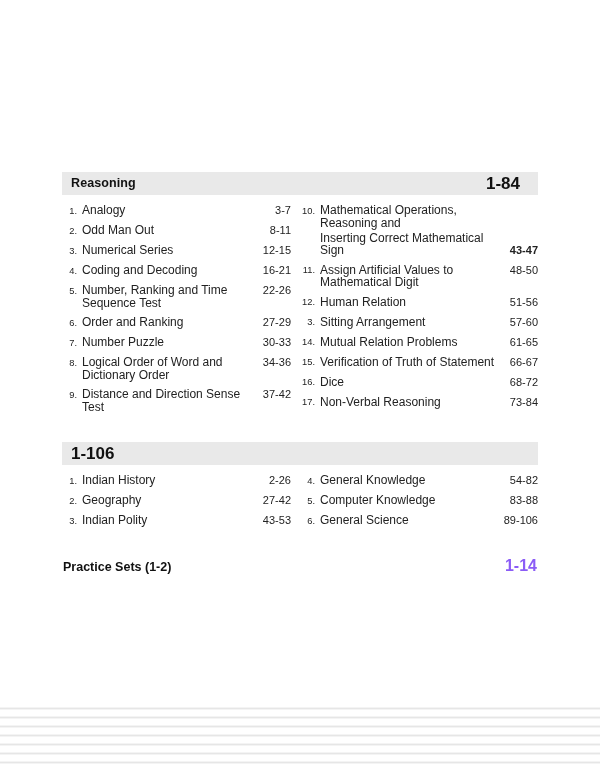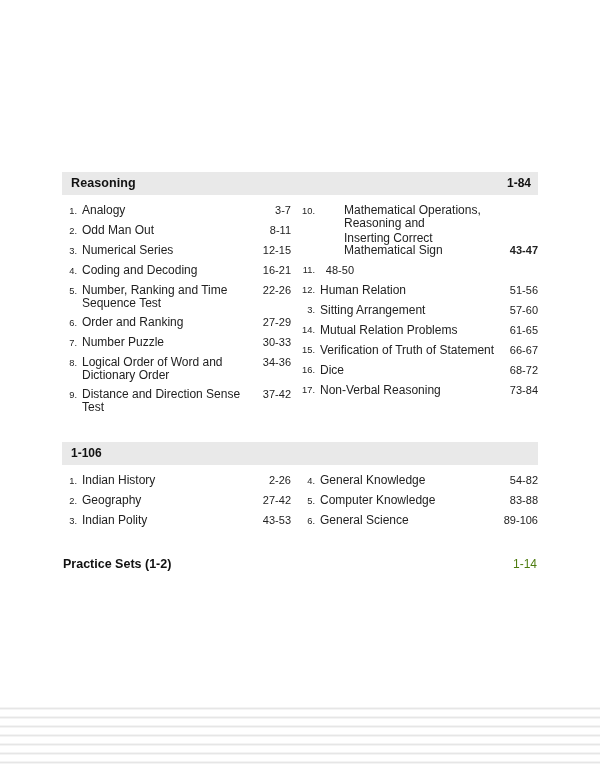--- a/index.html
+++ b/index.html
@@ -34,32 +34,32 @@
     width: 476px;
   }
 
   
   .section-bar {
     display: flex;
     align-items: center;
     justify-content: space-between;
     background: #e9e9e9;
     height: 23px;
-    padding: 0 7px 0 9px;
+    padding: 0 18px 0 9px;
     box-sizing: border-box;
   }
   .section-bar .sec-title {
     font-size: 12.5px;
     font-weight: bold;
     letter-spacing: 0.1px;
     color: #111111;
     line-height: 23px;
   }
   .section-bar .sec-pages {
-    font-size: 12px;
+    font-size: 17px;
     font-weight: bold;
     color: #111111;
     line-height: 23px;
   }
 
   
   .columns {
     display: flex;
     margin-top: 9px;
   }
@@ -87,21 +87,20 @@
     padding-top: 0.5px;
   }
   .entry .title {
     flex: 1 1 auto;
     font-size: 12px;
     color: #222222;
     padding-right: 5px;
   }
   .entry .title .ln {
     display: block;
-    margin-left: 24px;
   }
   .entry .pages {
     flex: 0 0 34px;
     width: 34px;
     font-size: 11px;
     color: #222222;
     text-align: right;
     white-space: nowrap;
   }
   .entry.two-line .pages {
@@ -127,23 +126,23 @@
     justify-content: space-between;
     margin-top: 23px;
     padding: 0 1px 0 1px;
   }
   .plain-row .sec-title {
     font-size: 12.5px;
     font-weight: bold;
     color: #111111;
   }
   .plain-row .sec-pages {
-    font-size: 12px;
-    font-weight: normal;
-    color: #4d7c0f;
+    font-size: 16px;
+    font-weight: bold;
+    color: #8b5cf6;
   }
 
   
   .stripes {
     position: absolute;
     left: 0;
     top: 703px;
     width: 600px;
     height: 64px;
     background-image: repeating-linear-gradient(
@@ -241,20 +240,21 @@
             <span class="num">10.</span>
             <span class="title">
               <span class="ln">Mathematical Operations, Reasoning and</span>
               <span class="ln">Inserting Correct Mathematical Sign</span>
             </span>
             <span class="pages">43-47</span>
           </div>
 
           <div class="entry">
             <span class="num">11.</span>
+            <span class="title">Assign Artificial Values to Mathematical Digit</span>
             <span class="pages">48-50</span>
           </div>
 
           <div class="entry">
             <span class="num">12.</span>
             <span class="title">Human Relation</span>
             <span class="pages">51-56</span>
           </div>
 
           <div class="entry">

